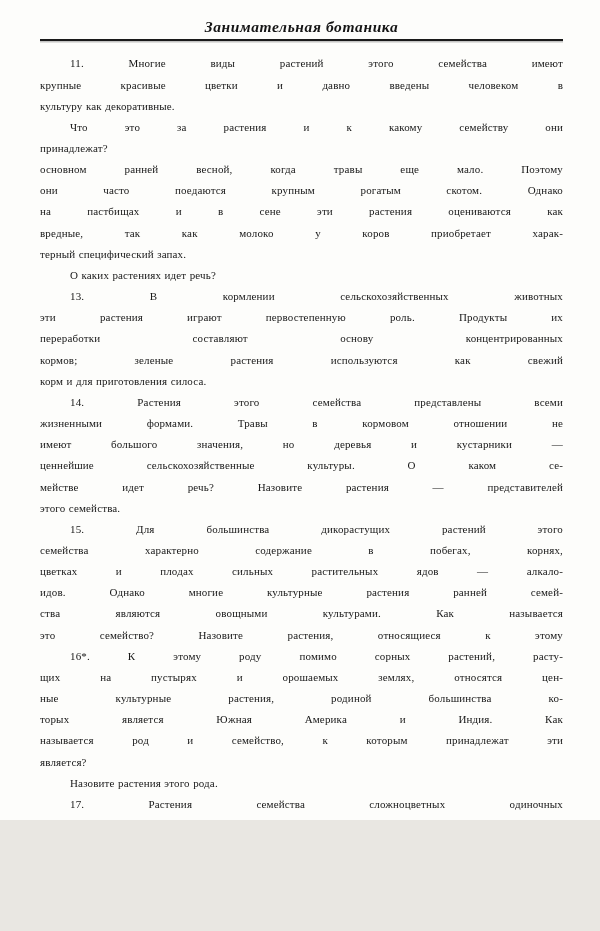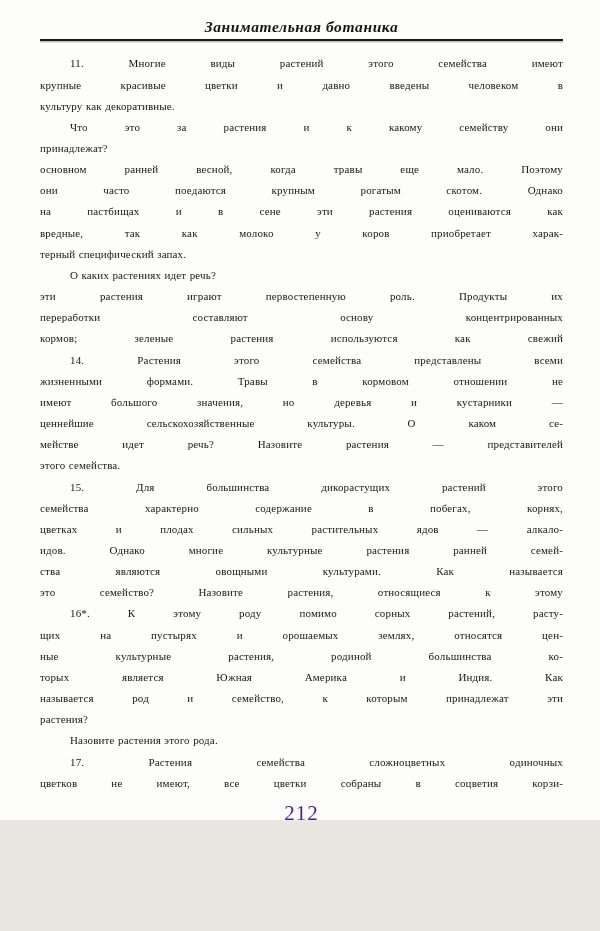--- a/index.html
+++ b/index.html
@@ -93,23 +93,25 @@
         <div class="line just">основном ранней весной, когда травы еще мало. Поэтому</div>
         <div class="line just">они часто поедаются крупным рогатым скотом. Однако</div>
         <div class="line just">на пастбищах и в сене эти растения оцениваются как</div>
         <div class="line just">вредные, так как молоко у коров приобретает харак-</div>
         <div class="line last">терный специфический запах.</div>
       </div>
       <div class="paragraph">
         <div class="line first last">О каких растениях идет речь?</div>
       </div>
       <div class="paragraph">
+        <div class="line first just">13. В кормлении сельскохозяйственных животных</div>
         <div class="line just">эти растения играют первостепенную роль. Продукты их</div>
         <div class="line just">переработки составляют основу концентрированных</div>
         <div class="line just">кормов; зеленые растения используются как свежий</div>
+        <div class="line last">корм и для приготовления силоса.</div>
       </div>
       <div class="paragraph">
         <div class="line first just">14. Растения этого семейства представлены всеми</div>
         <div class="line just">жизненными формами. Травы в кормовом отношении не</div>
         <div class="line just">имеют большого значения, но деревья и кустарники —</div>
         <div class="line just">ценнейшие сельскохозяйственные культуры. О каком се-</div>
         <div class="line just">мействе идет речь? Назовите растения — представителей</div>
         <div class="line last">этого семейства.</div>
       </div>
       <div class="paragraph">
@@ -119,21 +121,21 @@
         <div class="line just">идов. Однако многие культурные растения ранней семей-</div>
         <div class="line just">ства являются овощными культурами. Как называется</div>
         <div class="line just">это семейство? Назовите растения, относящиеся к этому</div>
       </div>
       <div class="paragraph">
         <div class="line first just">16*. К этому роду помимо сорных растений, расту-</div>
         <div class="line just">щих на пустырях и орошаемых землях, относятся цен-</div>
         <div class="line just">ные культурные растения, родиной большинства ко-</div>
         <div class="line just">торых является Южная Америка и Индия. Как</div>
         <div class="line just">называется род и семейство, к которым принадлежат эти</div>
-        <div class="line last">растения?</div>
+        <div class="line last">является?</div>
       </div>
       <div class="paragraph">
         <div class="line first last">Назовите растения этого рода.</div>
       </div>
       <div class="paragraph">
         <div class="line first just">17. Растения семейства сложноцветных одиночных</div>
         <div class="line just">цветков не имеют, все цветки собраны в соцветия корзи-</div>
       </div>
     </main>
 

